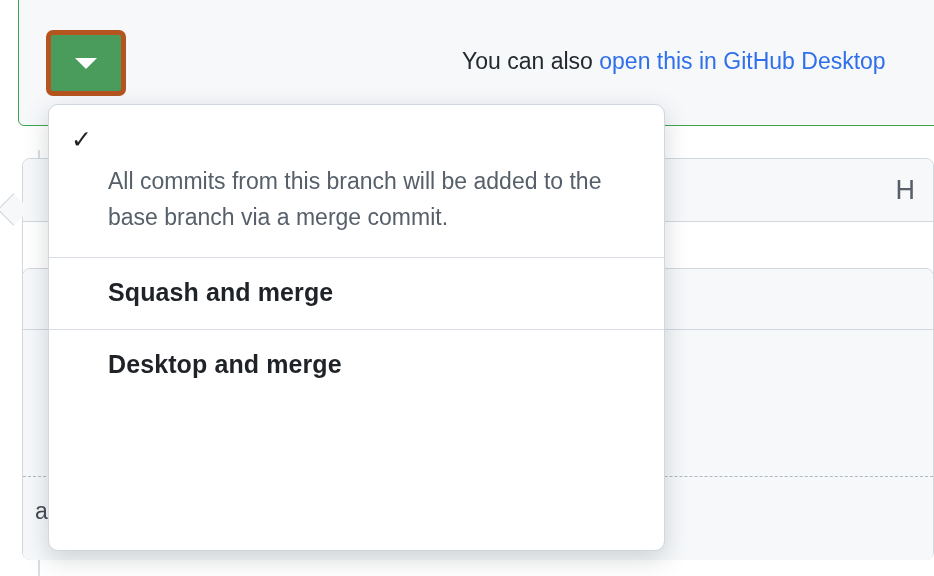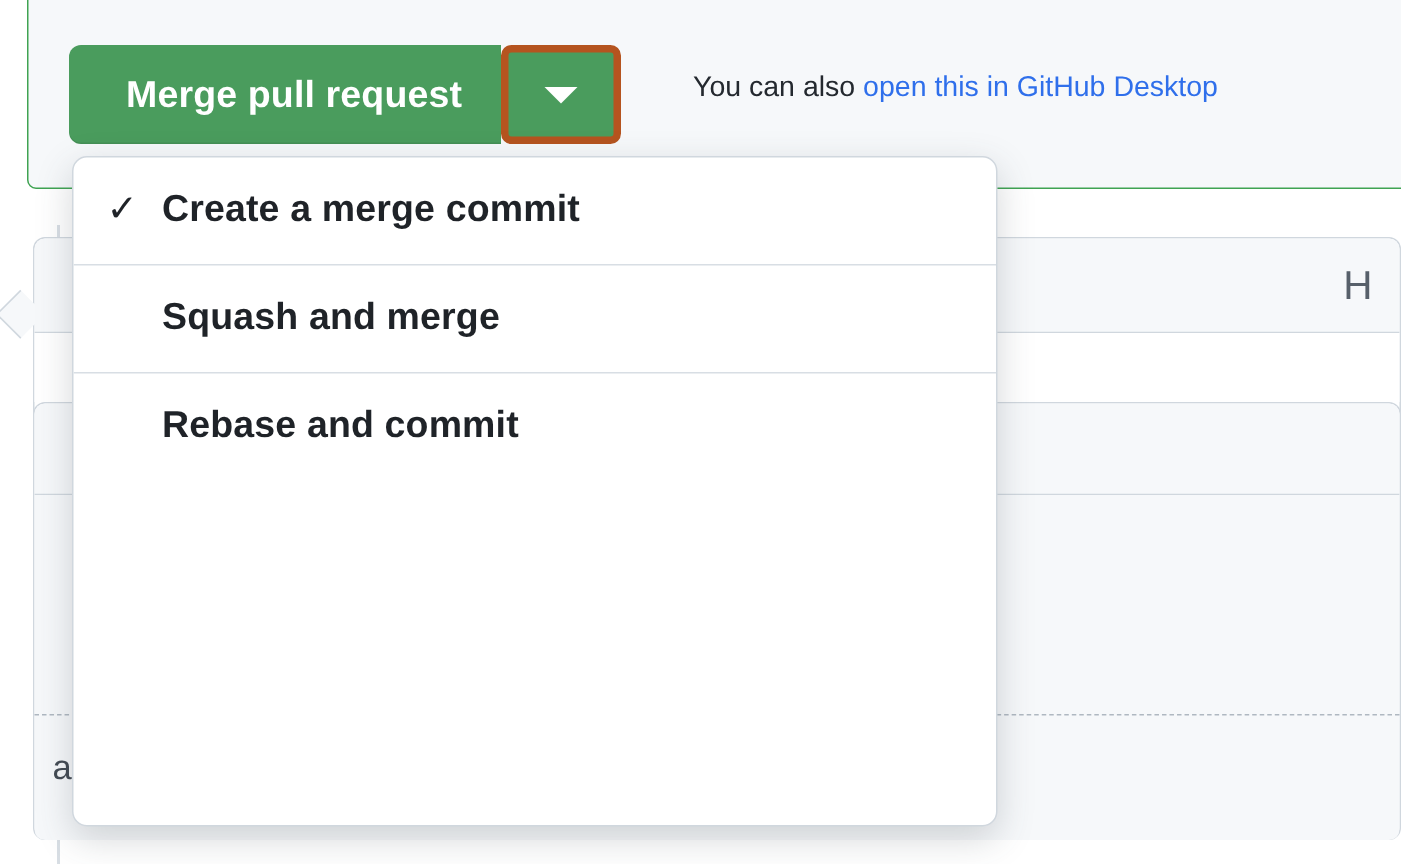--- a/index.html
+++ b/index.html
@@ -86,21 +86,21 @@
     height: 0;
     border-left: 11px solid transparent;
     border-right: 11px solid transparent;
     border-top: 11px solid #ffffff;
   }
 
   .also-text {
     position: absolute;
     left: 462px;
     top: 48px;
-    font-size: 19px;
+    font-size: 23px;
     color: #24292f;
     white-space: nowrap;
     z-index: 4;
   }
   .also-text .lnk {
     color: #2f6feb;
     cursor: pointer;
   }
 
   
@@ -263,49 +263,48 @@
       <div class="card2-head"></div>
       <div class="card2-body">
         <div class="dashed-sep"></div>
         <div class="tail-text">asting them.</div>
       </div>
     </div>
 
     <div class="bubble-arrow"></div>
 
     <div class="merge-btn-group">
-      <button class="merge-btn-main">Merge pull request</button>
       <span class="merge-btn-divider"></span>
       <div class="merge-btn-caret-wrap">
         <span class="caret-tri"></span>
       </div>
     </div>
 
     <div class="also-text">
       <span>You can also </span><span class="lnk">open this in GitHub Desktop</span>
     </div>
   </div>
 
   <div class="dropdown">
 
     <div class="dd-item">
       <div class="dd-title-row">
         <span class="dd-check">✓</span>
-        <span class="dd-title">Create a merge commit</span>
-      </div>
+      </div>
+      <div class="dd-desc">All commits from this branch will be added to the base branch via a merge commit.</div>
     </div>
 
     <div class="dd-item">
       <div class="dd-title-row">
         <span class="dd-check empty"></span>
         <span class="dd-title">Squash and merge</span>
       </div>
     </div>
 
     <div class="dd-item">
       <div class="dd-title-row">
         <span class="dd-check empty"></span>
-        <span class="dd-title">Rebase and commit</span>
+        <span class="dd-title">Desktop and merge</span>
       </div>
     </div>
 
   </div>
 </div>
 
 </body></html>

